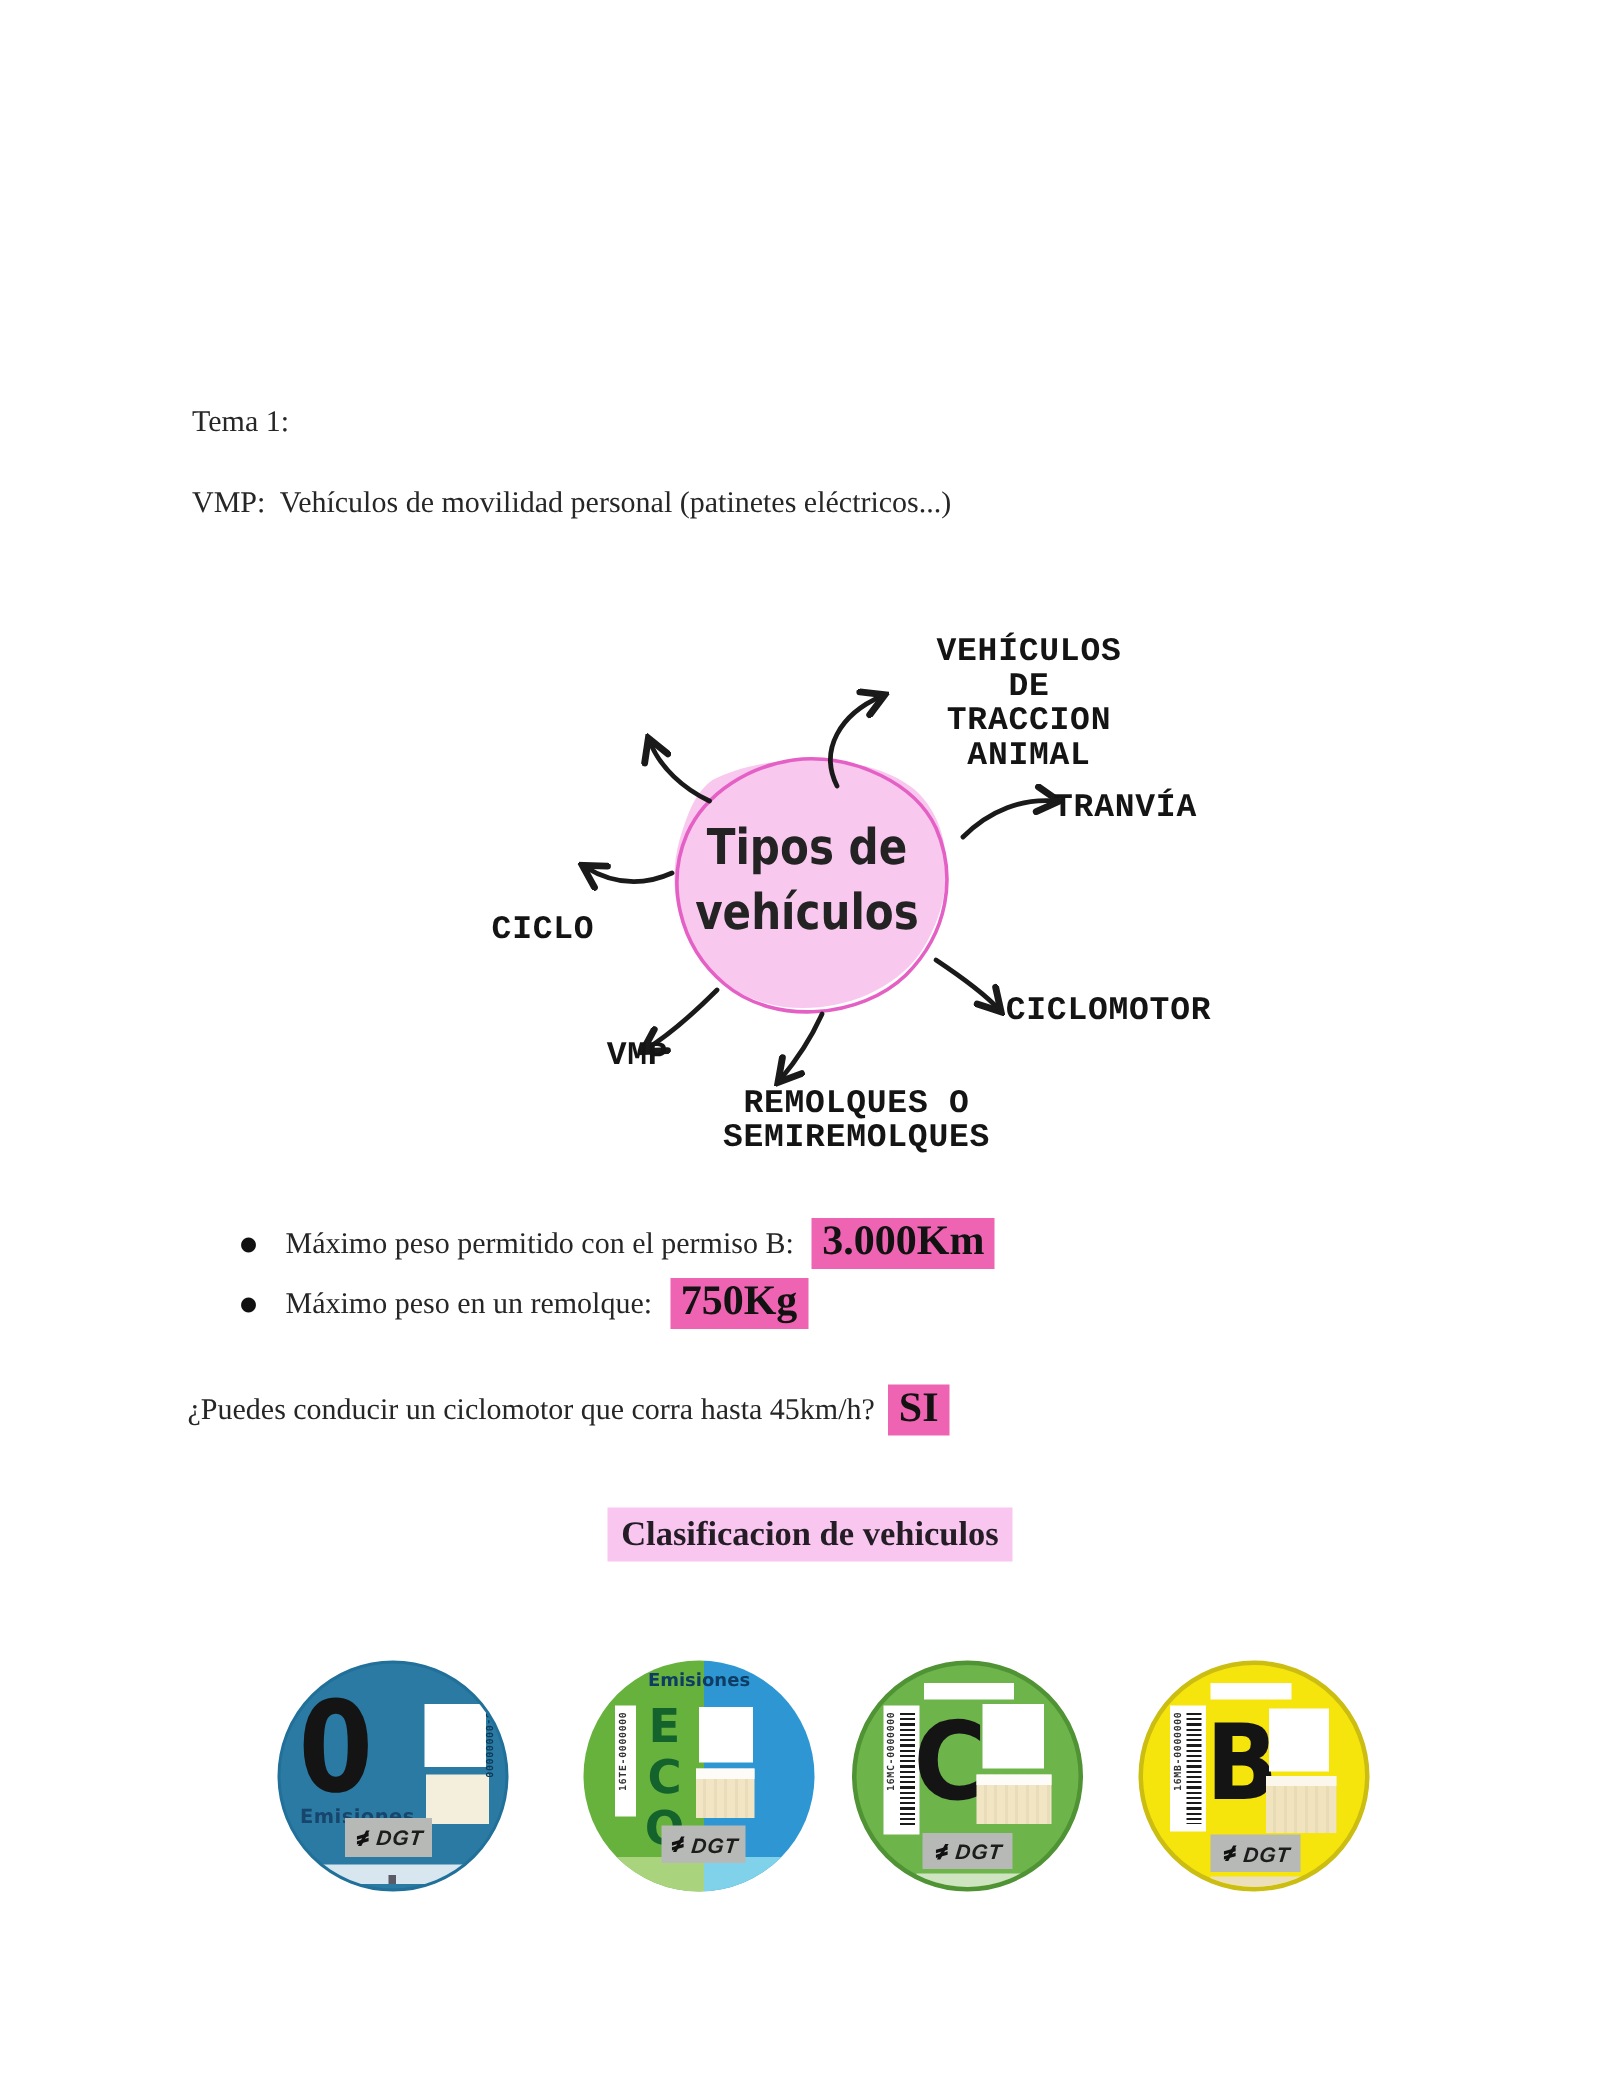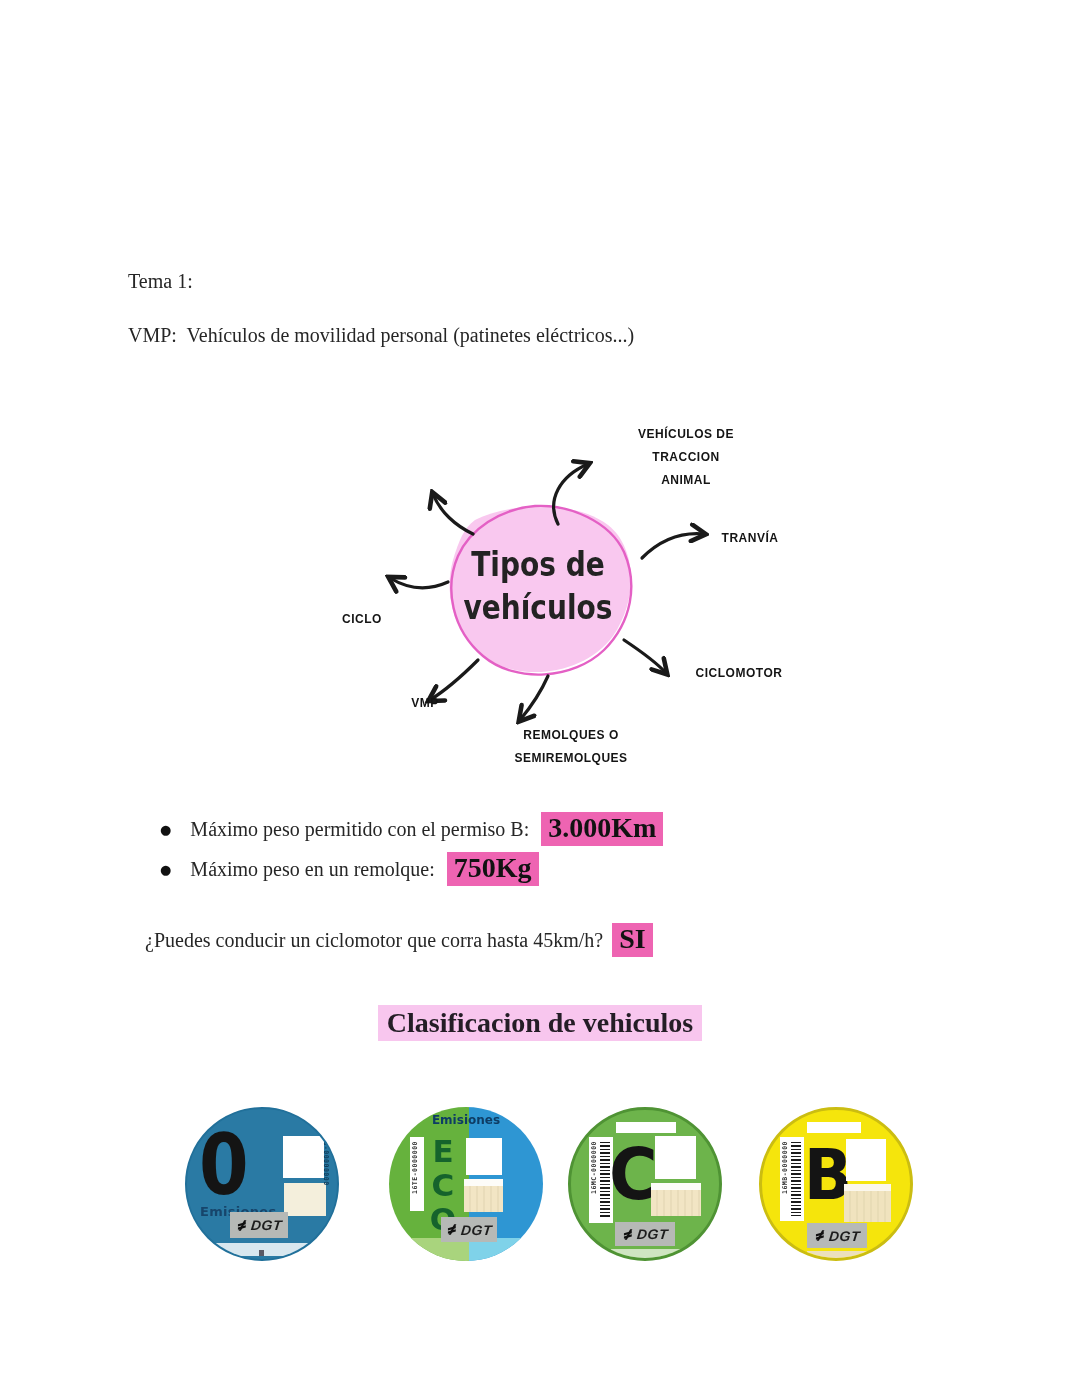--- a/index.html
+++ b/index.html
@@ -15,40 +15,40 @@
 
   
   .line{position:absolute;font-size:20px;color:#262626;white-space:pre;}
   .tema{left:128px;top:270px;}
   .vmp{left:128px;top:324px;text-align:right;}
 
   
   .mindmap{position:absolute;left:280px;top:410px;width:520px;height:372px;}
   .mindmap svg{position:absolute;left:0;top:0;}
   .node{position:absolute;transform:translateX(-50%);text-align:center;
-        font-family:Liberation Sans, sans-serif;font-weight:700;font-size:12px;
+        font-family:Liberation Mono, monospace;font-weight:700;font-size:22px;
         line-height:23px;letter-spacing:0.5px;color:#141414;white-space:pre-line;}
   .center-label{position:absolute;left:258px;top:133px;transform:translateX(-50%) scale(0.85,1);
         text-align:center;font-family:"DejaVu Sans",sans-serif;font-weight:700;
         font-size:33px;line-height:43px;color:#232323;white-space:pre-line;}
 
   
   .flex-row{position:absolute;display:flex;align-items:center;}
   .row1{left:160px;top:808px;height:42px;}
   .row2{left:160px;top:848px;height:42px;}
-  .qrow{left:125px;top:918px;height:44px;margin-left:20px;}
+  .qrow{left:125px;top:918px;height:44px;}
   .dot{font-size:13px;color:#111;margin-right:19px;font-family:"DejaVu Sans",sans-serif;}
   .b-text{font-size:20px;color:#262626;}
   .hl-value{margin-left:12px;background:#ee64b2;color:#121212;font-weight:700;
             font-size:28px;padding:1px 7px 3px 7px;line-height:1.1;}
   .answer{margin-left:9px;}
 
   
   .heading{position:absolute;left:0;right:0;top:1004px;text-align:center;
-           font-weight:700;font-size:28px;color:#241d26;line-height:33px;}
+           font-weight:700;font-size:23px;color:#241d26;line-height:33px;}
   .hl-light{display:inline-block;background:#f8c6ee;padding:1px 9px 2px 9px;margin-top:1px;}
 
   
   .badge{position:absolute;top:1107px;width:154px;height:154px;border-radius:50%;
          overflow:hidden;box-sizing:border-box;font-family:"DejaVu Sans",sans-serif;}
   .badge>*{position:absolute;}
   .badge-zero{left:185px;background:#2a7aa4;border:2px solid #21709a;}
   .badge-eco {left:389px;background:linear-gradient(90deg,#66b23d 0 52%,#2e96d3 52%);}
   .badge-c   {left:568px;background:#6db44b;border:3px solid #4f9334;}
   .badge-b   {left:759px;background:#f5e50c;border:3px solid #cbbd11;}

